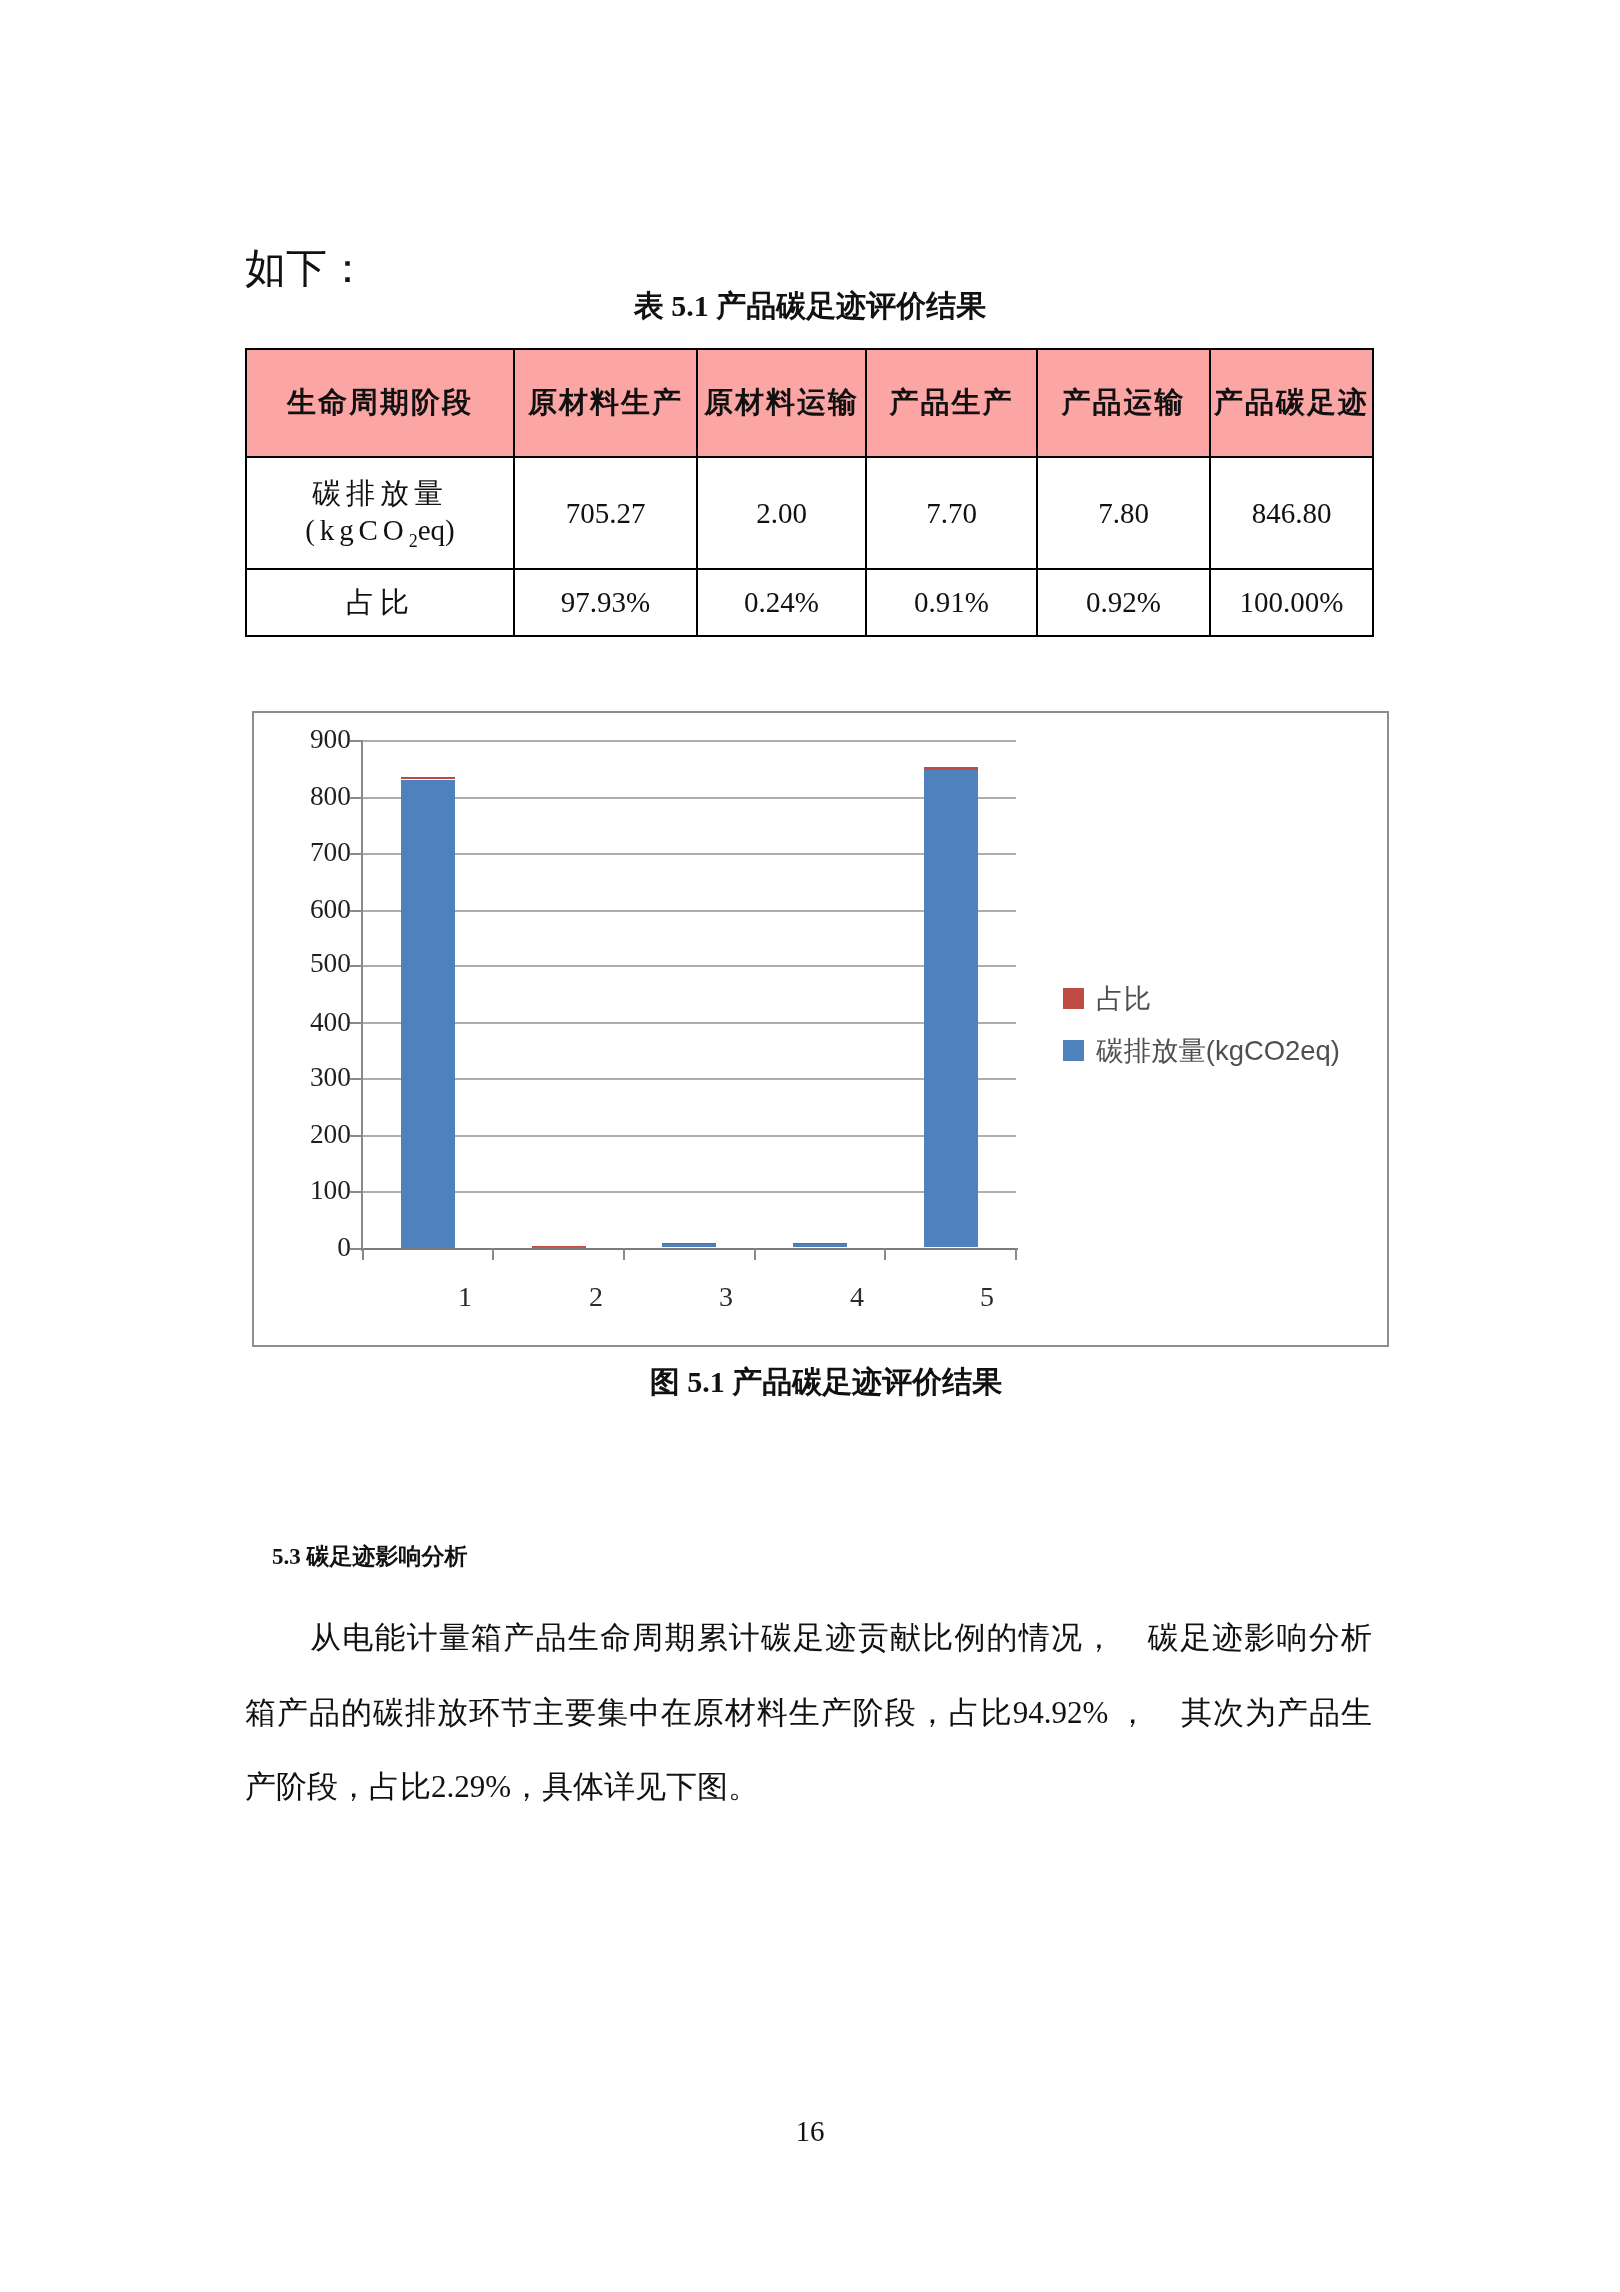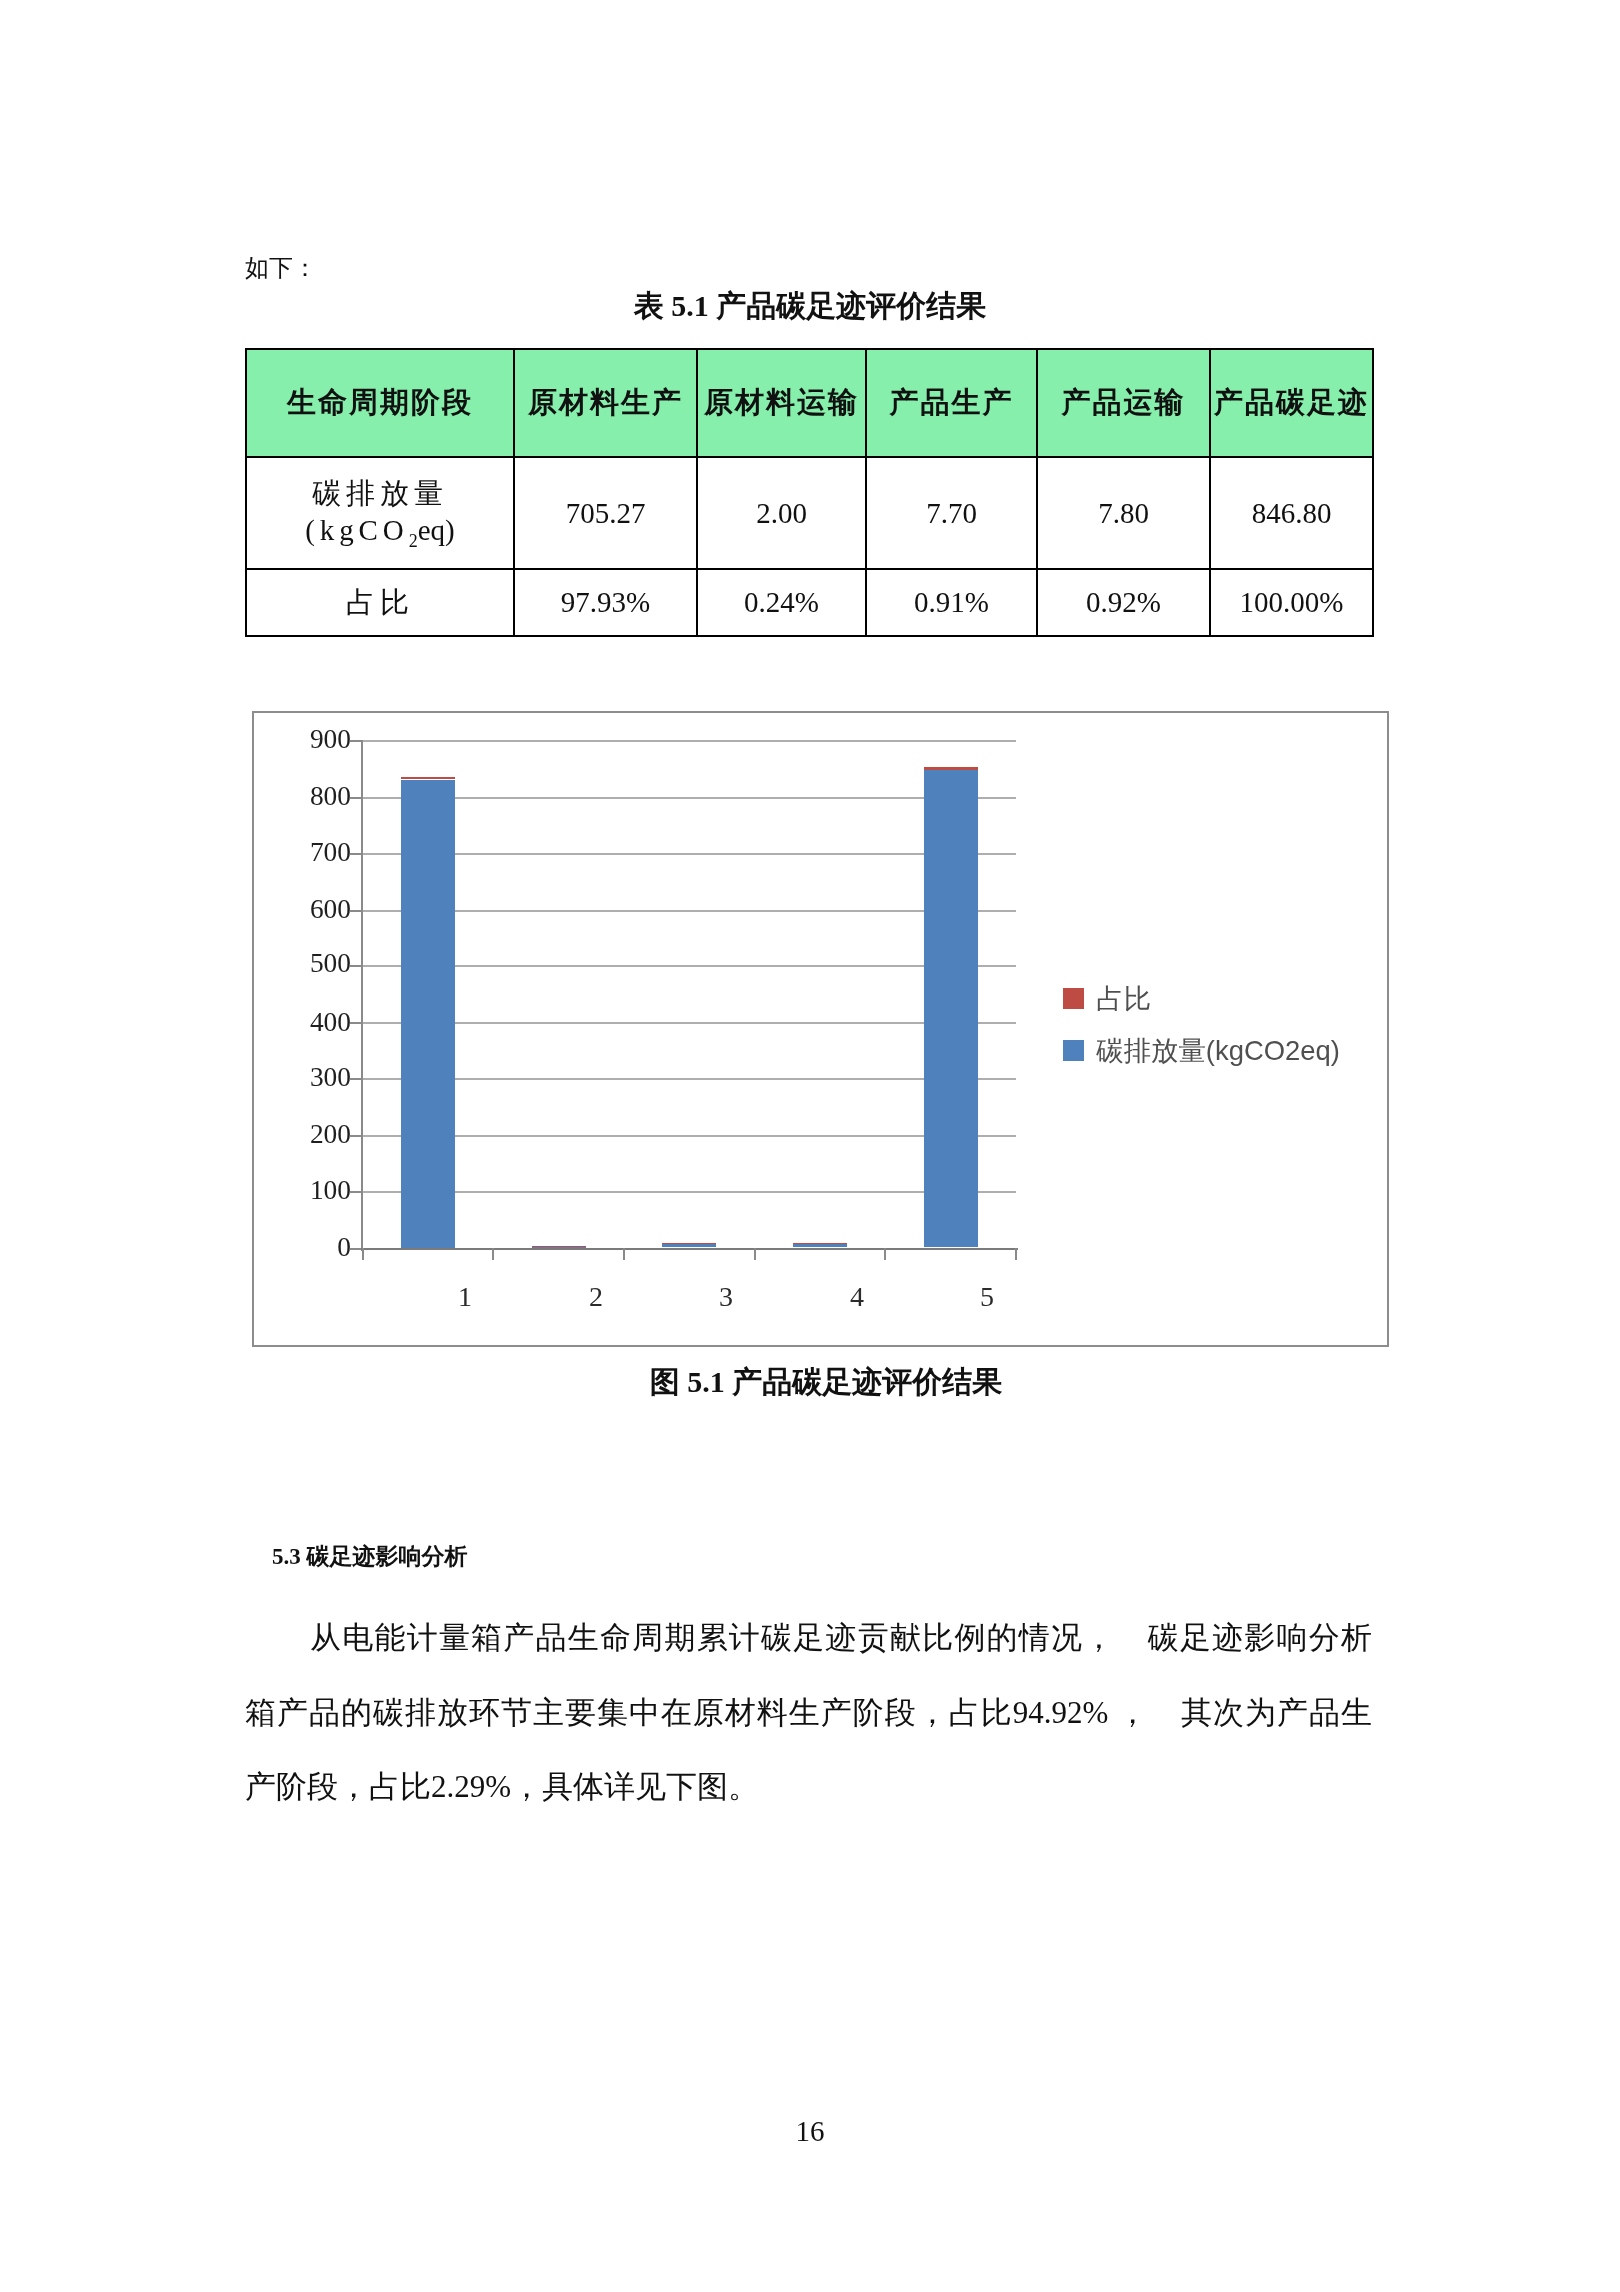--- a/index.html
+++ b/index.html
@@ -3,35 +3,35 @@
 <meta charset="utf-8">
 <style>
   html,body{margin:0;padding:0;}
   body{
     width:1620px;height:2293px;position:relative;background:#ffffff;
     font-family:"Liberation Serif","DejaVu Serif",serif;color:#111;
     overflow:hidden;
   }
   .abs{position:absolute;}
   
-  .intro{left:245px;top:247px;font-size:24px;line-height:43px;}
+  .intro{left:245px;top:247px;font-size:41px;line-height:43px;}
   
   .tbl-title{left:0;top:286px;width:1620px;text-align:center;font-size:30px;font-weight:bold;}
   
   table.dtable{
     position:absolute;left:245px;top:348px;width:1125px;
     border-collapse:collapse;table-layout:fixed;
     border:2.9px solid #000;
   }
   table.dtable th,table.dtable td{
     border:2px solid #000;text-align:center;vertical-align:middle;
     font-size:29px;padding:0;overflow:hidden;
   }
   table.dtable th{
-    background:#86efac;font-weight:bold;height:106px;font-size:29px;letter-spacing:2px;
+    background:#fca5a5;font-weight:bold;height:106px;font-size:29px;letter-spacing:2px;
   }
   table.dtable td{background:#fff;}
   tr.r1 td{height:110px;}
   tr.r2 td{height:65px;}
   td.rowlabel{letter-spacing:4.9px;font-size:28px;}
   td.rowlabel .latin{letter-spacing:0;}
   td.rowlabel sub{font-size:0.62em;letter-spacing:0;}
   
   .chart-box{
     left:252px;top:711px;width:1133px;height:632px;

